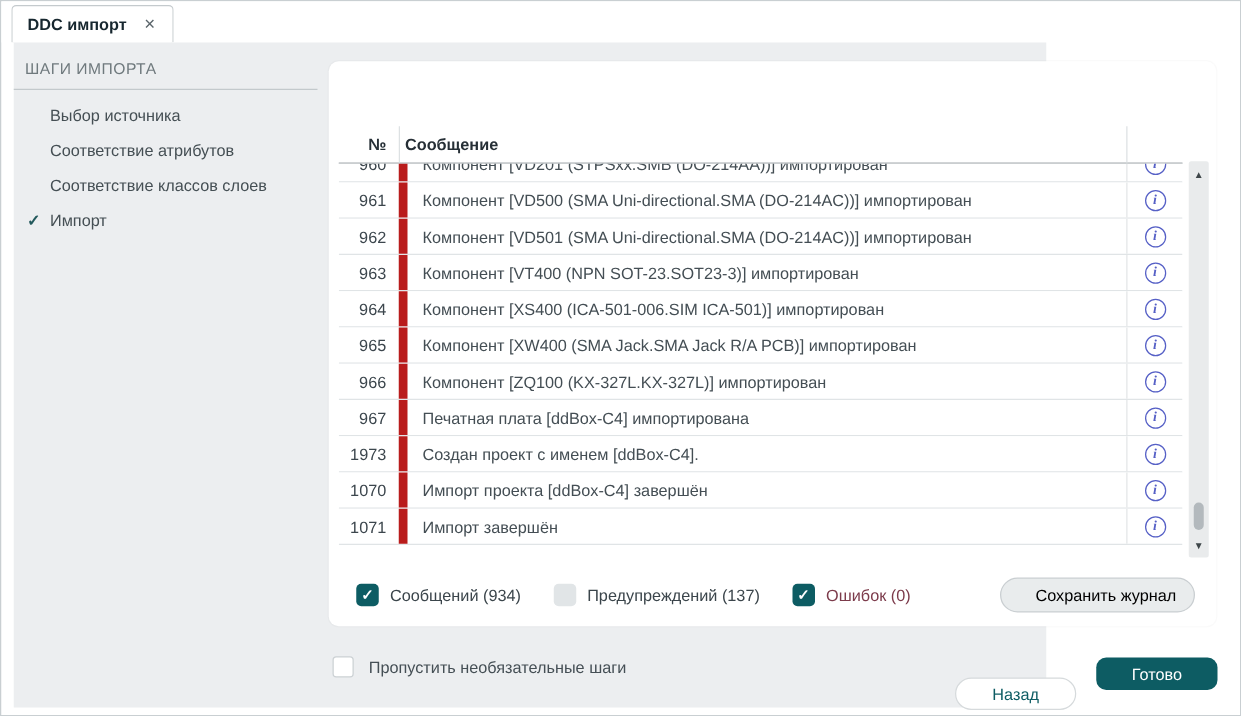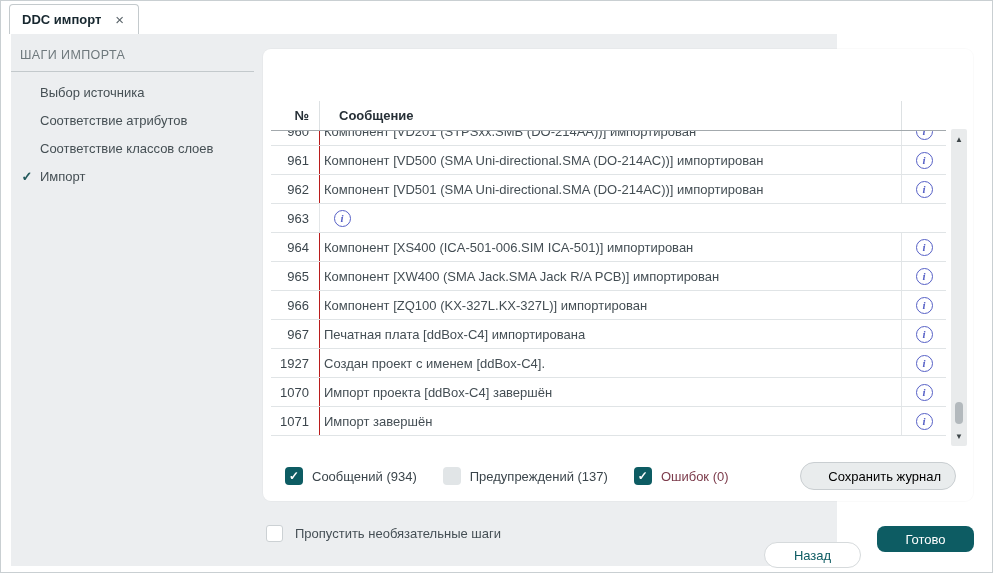--- a/index.html
+++ b/index.html
@@ -52,38 +52,38 @@
     background:#ffffff; border-radius:8px; box-shadow:0 0 0 1px rgba(0,0,0,0.02);
   }
 
   
   .thead {
     position:absolute; left:8px; top:52px; width:675px; height:30px;
     display:flex; align-items:center; border-bottom:1px solid #a3a9ad;
   }
   .th { font-size:13px; font-weight:700; color:#262f36; }
   .th-num { width:48px; text-align:right; padding-right:10px; }
-  .th-msg { flex:1; padding-left:19px; border-left:1px solid #dde1e3; height:100%; display:flex; align-items:center; }
+  .th-msg { flex:1; padding-left:4px; border-left:1px solid #dde1e3; height:100%; display:flex; align-items:center; }
   .th-info { width:45px; border-left:1px solid #dde1e3; height:100%; }
 
   .tbody-viewport {
     position:absolute; left:8px; top:82px; width:675px; height:314px; overflow:hidden;
   }
   .tbody { margin-top:-14px; }
   .log-row {
     display:flex; align-items:stretch; height:29px; border-bottom:1px solid #e0e4e6;
     background:#ffffff;
   }
   .cell-num {
     width:48px; text-align:right; padding-right:10px; font-size:13px; color:#3c464d;
     display:flex; align-items:center; justify-content:flex-end;
   }
   .cell-msg {
-    flex:1; padding-left:4px; font-size:13px; color:#444e54;
-    border-left:1px solid #b91c1c; display:flex; align-items:center; white-space:nowrap; overflow:hidden;
+    flex:1; padding-left:12px; font-size:13px; color:#444e54;
+    border-left:7px solid #b91c1c; display:flex; align-items:center; white-space:nowrap; overflow:hidden;
   }
   .cell-info {
     width:45px; border-left:1px solid #e3e6e8; display:flex; align-items:center; justify-content:center;
   }
   .info-icon {
     width:17px; height:17px; border:1.4px solid #5660c6; border-radius:50%;
     color:#5660c6; font-family:"Liberation Serif", serif; font-style:italic; font-weight:700;
     font-size:11px; line-height:14px; text-align:center; cursor:pointer; background:#fff;
   }
 
@@ -220,20 +220,21 @@
             <div class="log-row">
               <div class="cell-num">962</div>
               <div class="cell-msg">Компонент [VD501 (SMA Uni-directional.SMA (DO-214AC))] импортирован</div>
               <div class="cell-info">
                 <div class="info-icon">i</div>
               </div>
             </div>
 
             <div class="log-row">
               <div class="cell-num">963</div>
+              <div class="cell-msg">Компонент [VT400 (NPN SOT-23.SOT23-3)] импортирован</div>
               <div class="cell-info">
                 <div class="info-icon">i</div>
               </div>
             </div>
 
             <div class="log-row">
               <div class="cell-num">964</div>
               <div class="cell-msg">Компонент [XS400 (ICA-501-006.SIM ICA-501)] импортирован</div>
               <div class="cell-info">
                 <div class="info-icon">i</div>
@@ -258,21 +259,21 @@
 
             <div class="log-row">
               <div class="cell-num">967</div>
               <div class="cell-msg">Печатная плата [ddBox-C4] импортирована</div>
               <div class="cell-info">
                 <div class="info-icon">i</div>
               </div>
             </div>
 
             <div class="log-row">
-              <div class="cell-num">1927</div>
+              <div class="cell-num">1973</div>
               <div class="cell-msg">Создан проект с именем [ddBox-C4].</div>
               <div class="cell-info">
                 <div class="info-icon">i</div>
               </div>
             </div>
 
             <div class="log-row">
               <div class="cell-num">1070</div>
               <div class="cell-msg">Импорт проекта [ddBox-C4] завершён</div>
               <div class="cell-info">

